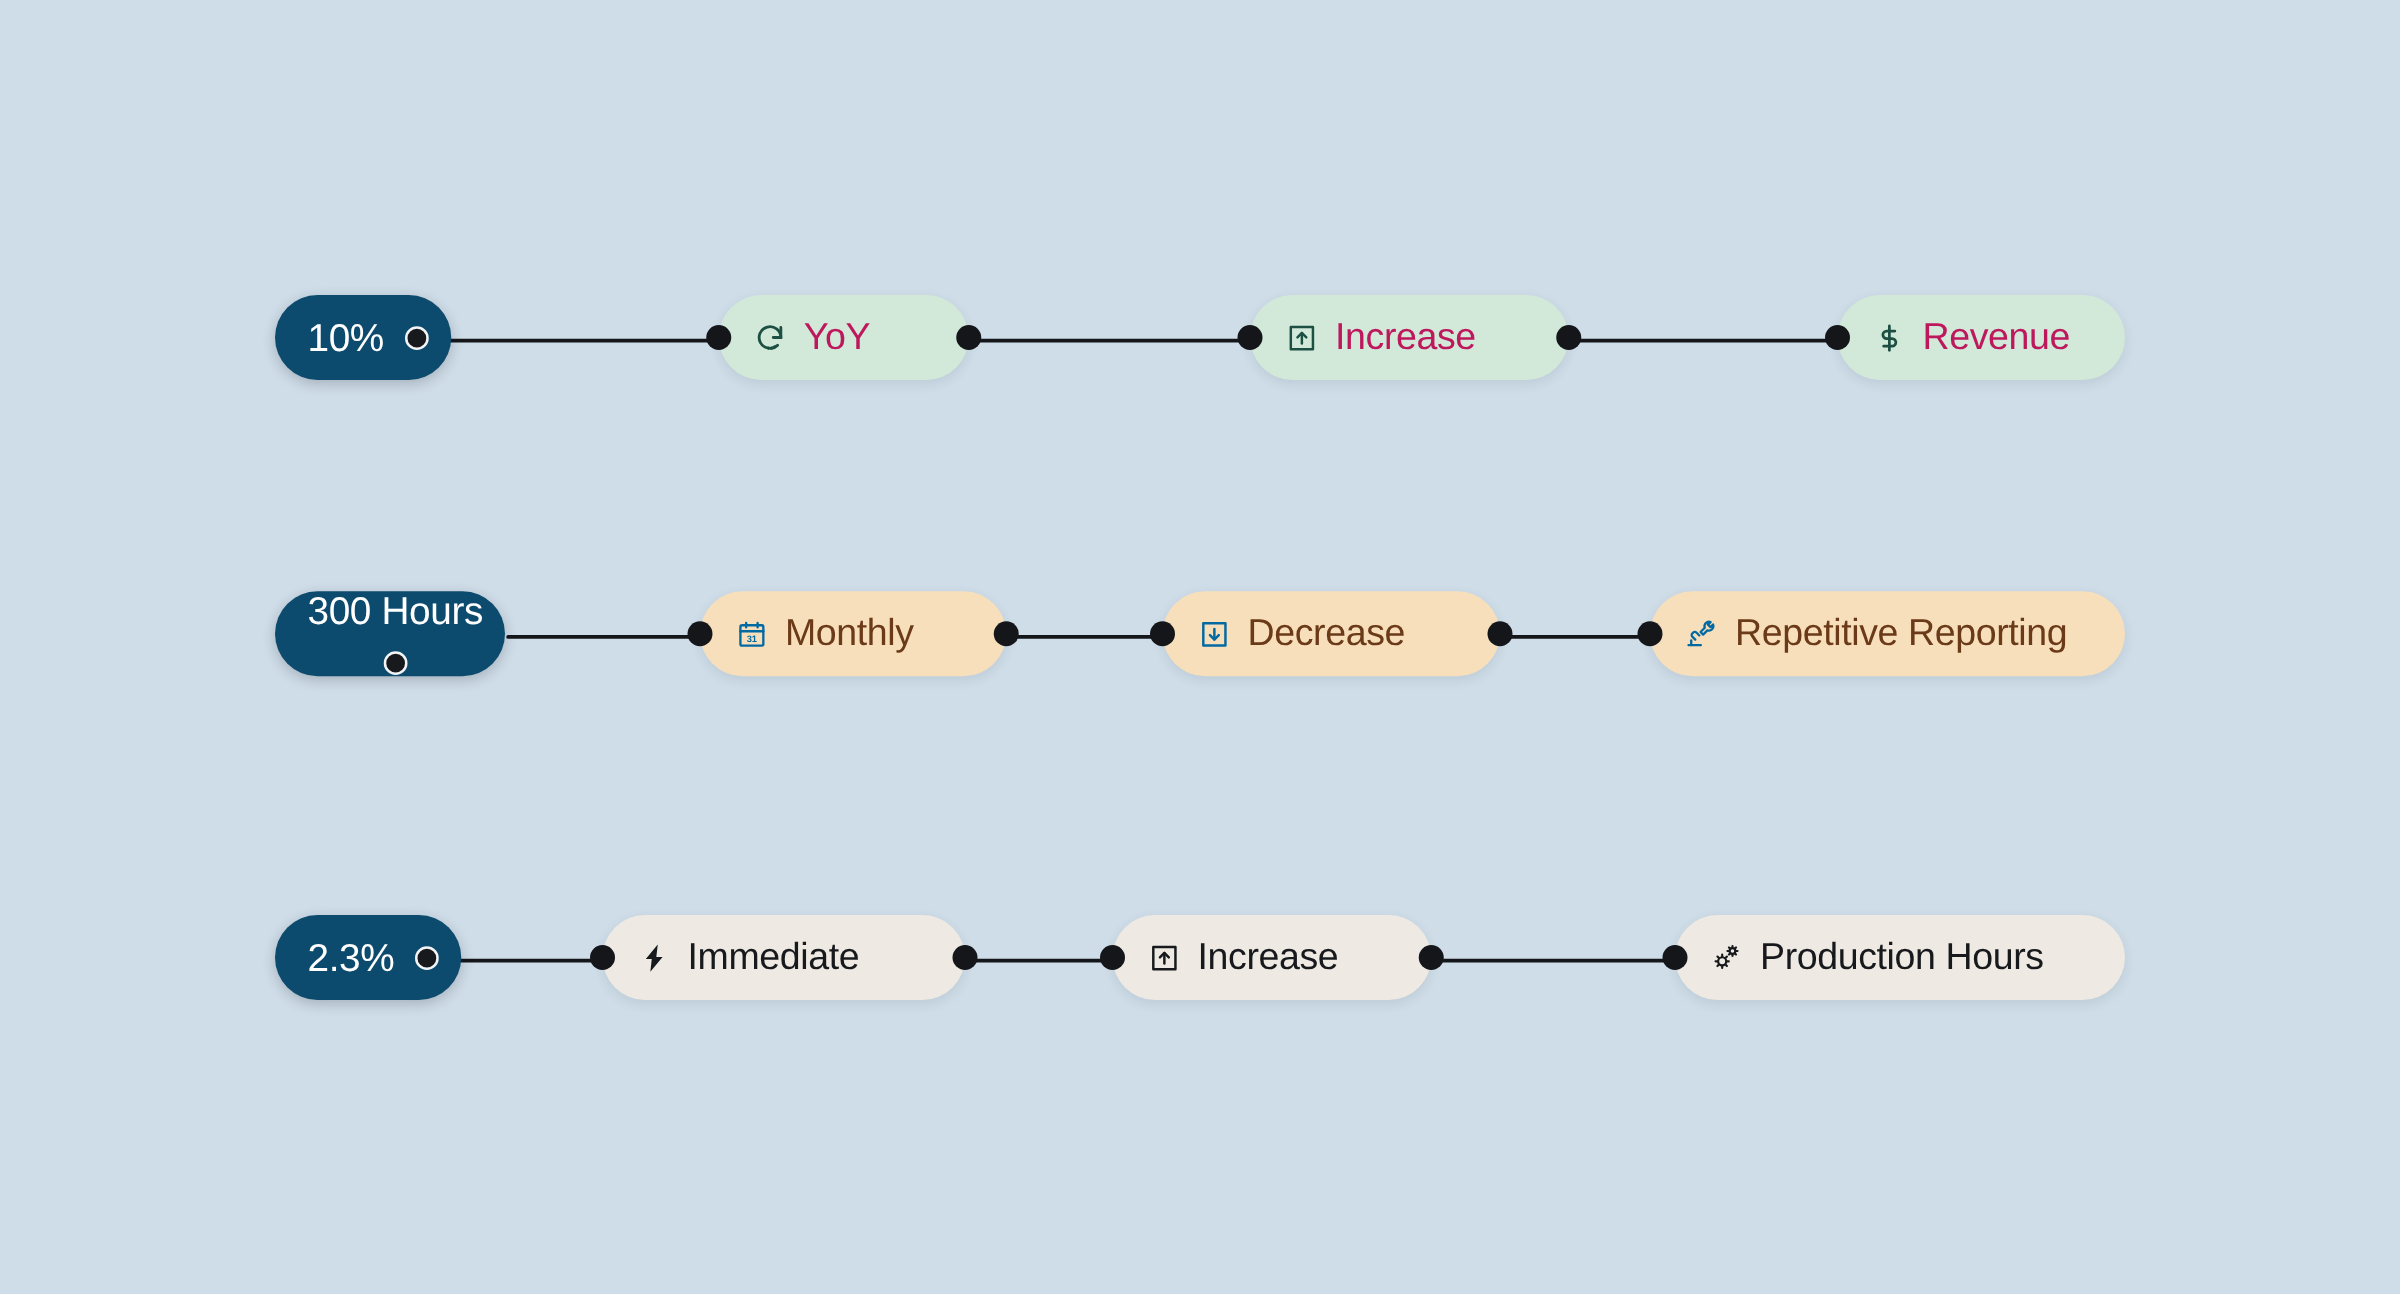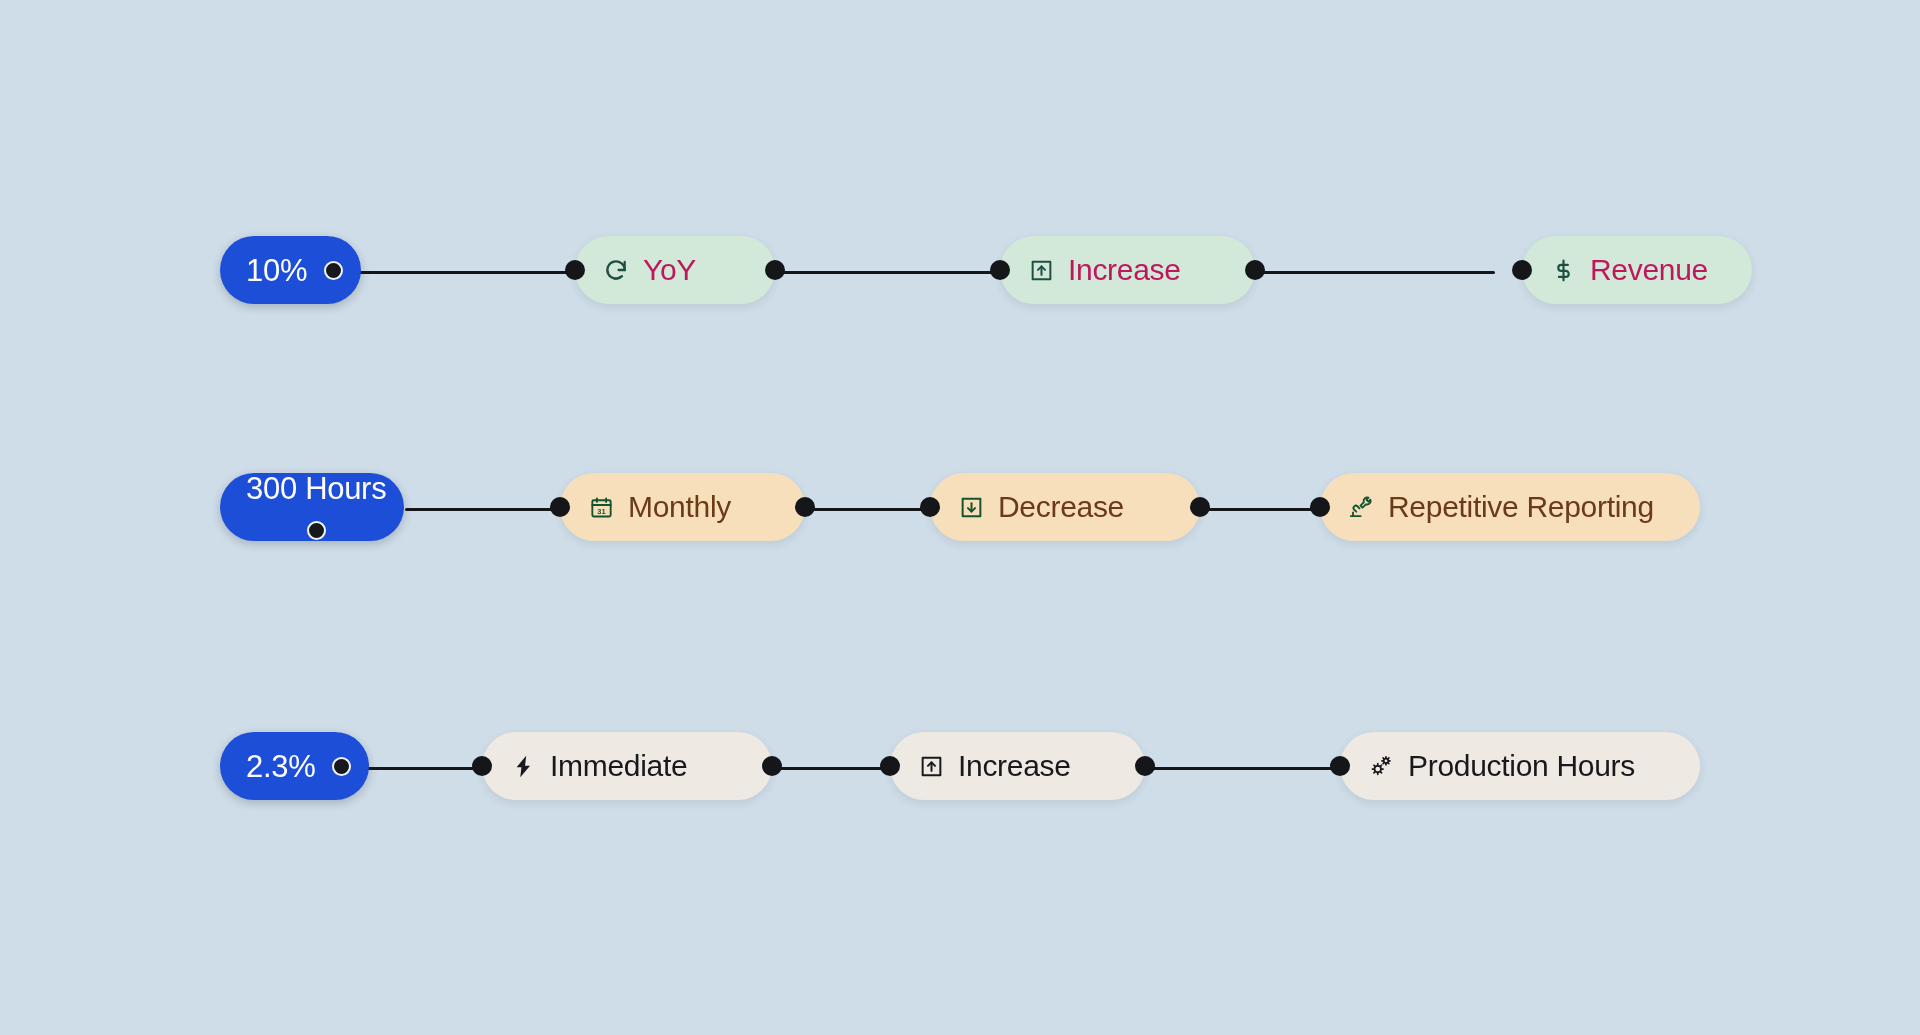--- a/index.html
+++ b/index.html
@@ -55,21 +55,21 @@
     top: 9px;
     height: 68px;
     border-radius: 34px;
     display: flex;
     align-items: center;
     white-space: nowrap;
   }
 
   
   .pill.metric {
-    background: #1d4ed8;
+    background: #0c4a6e;
     box-shadow: 0 3px 10px rgba(20,25,35,0.22);
     padding: 0 18px 0 26px;
     gap: 17px;
   }
   .pill.metric .metric-label {
     color: #ffffff;
     font-size: 31px;
     letter-spacing: -0.3px;
     line-height: 1;
   }
@@ -123,21 +123,21 @@
   }
 
   
   .theme-green .pill.node      { background: #d2e9d9; }
   .theme-green .node-label     { color: #be185d; }
   .theme-green .node-icon      { color: #1d5043; }
 
   
   .theme-orange .pill.node     { background: #f7dfbc; }
   .theme-orange .node-label    { color: #6b3a18; }
-  .theme-orange .node-icon     { color: #14532d; }
+  .theme-orange .node-icon     { color: #0369a1; }
 
   
   .theme-cream .pill.node      { background: #eeeae3; }
   .theme-cream .node-label     { color: #17191c; }
   .theme-cream .node-icon      { color: #17191c; }
 </style>
 </head>
 <body style="background: rgb(207, 221, 232);">
 
 <div id="canvas">
@@ -180,21 +180,21 @@
           <svg width="25" height="25" viewBox="0 0 24 24" fill="none" stroke="currentColor" stroke-width="1.9" stroke-linecap="round" stroke-linejoin="round">
             <rect x="3.5" y="3.5" width="17" height="17"></rect>
             <path d="M12 16.2V8.2"></path>
             <path d="M8.6 11.4L12 8l3.4 3.4"></path>
           </svg>
         </span>
         <span class="node-label">Increase</span>
       </span>
     </div>
 
-    <div class="pill node" style="left:1522px; width:230px;">
+    <div class="pill node" style="left:1470px; width:230px;">
       <span class="edge-dot" style="left:0px;"></span>
       <span class="inner">
         <span class="node-icon">
           <svg width="25" height="25" viewBox="0 0 24 24" fill="none" stroke="currentColor" stroke-width="2.1" stroke-linecap="round" stroke-linejoin="round">
             <path d="M12 2.6v18.8"></path>
             <path d="M16.2 6.6H9.9a2.9 2.9 0 0 0 0 5.8h4.2a2.9 2.9 0 0 1 0 5.8H7.6"></path>
           </svg>
         </span>
         <span class="node-label">Revenue</span>
       </span>

